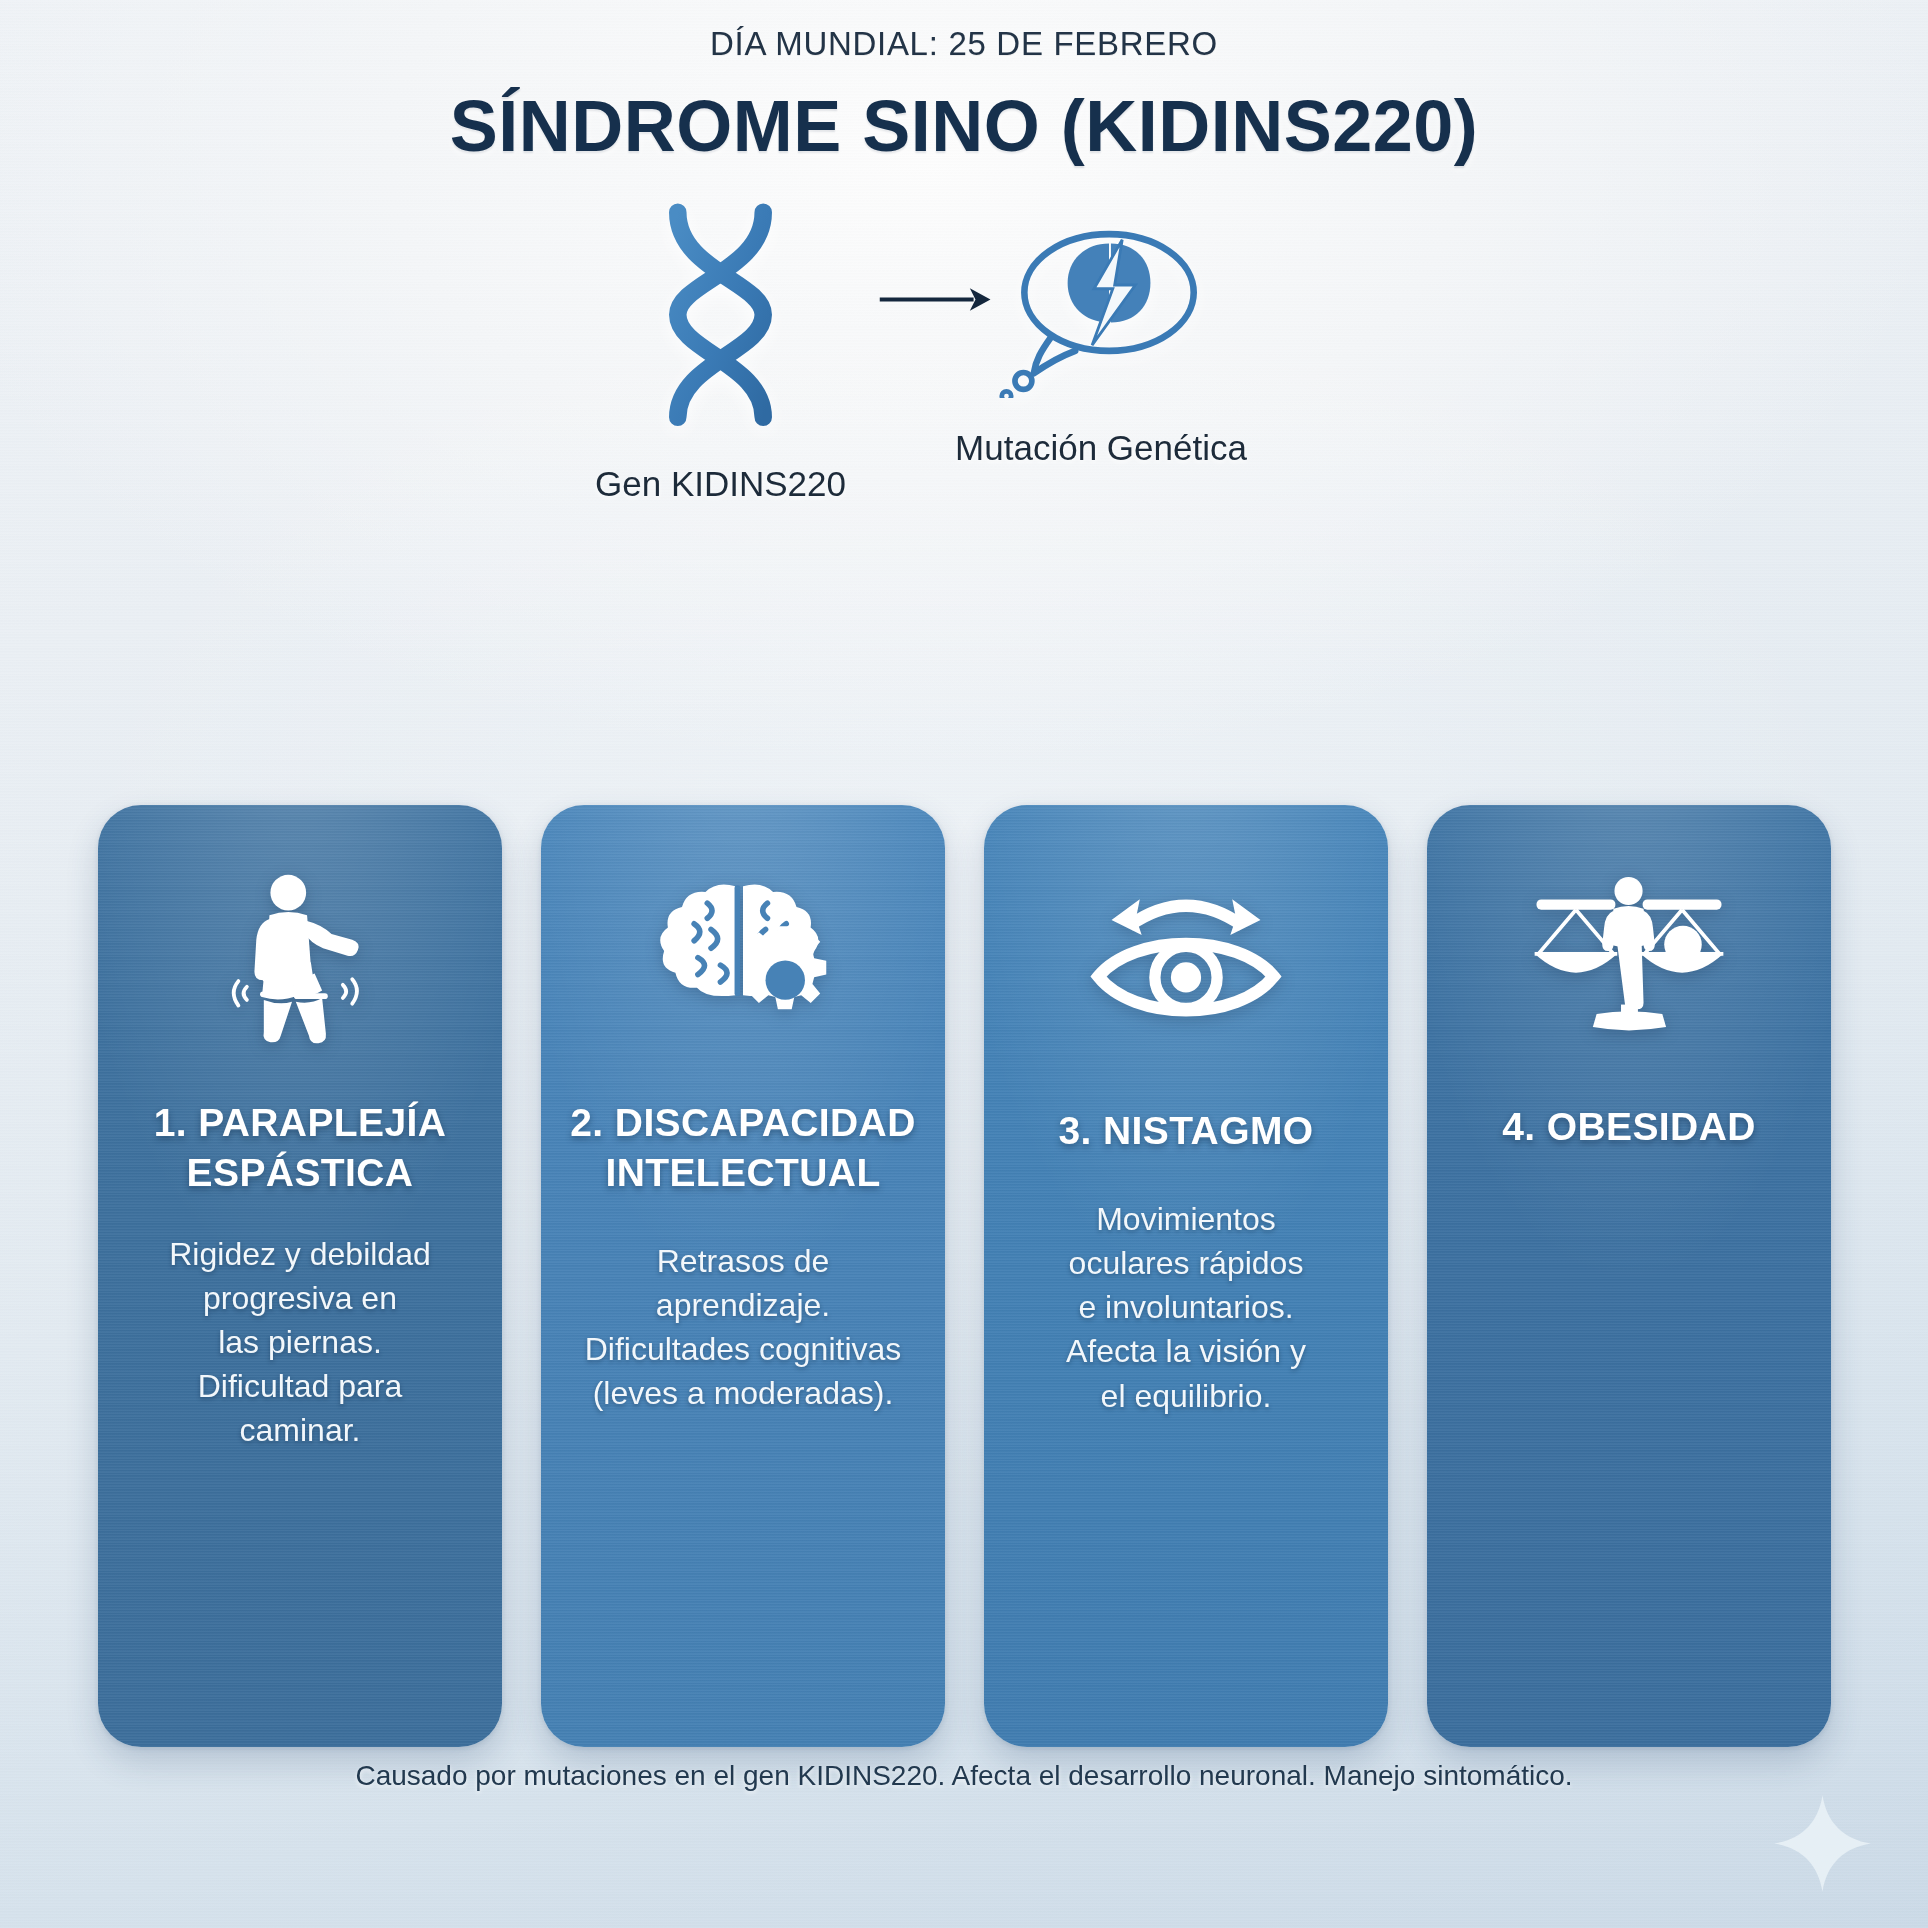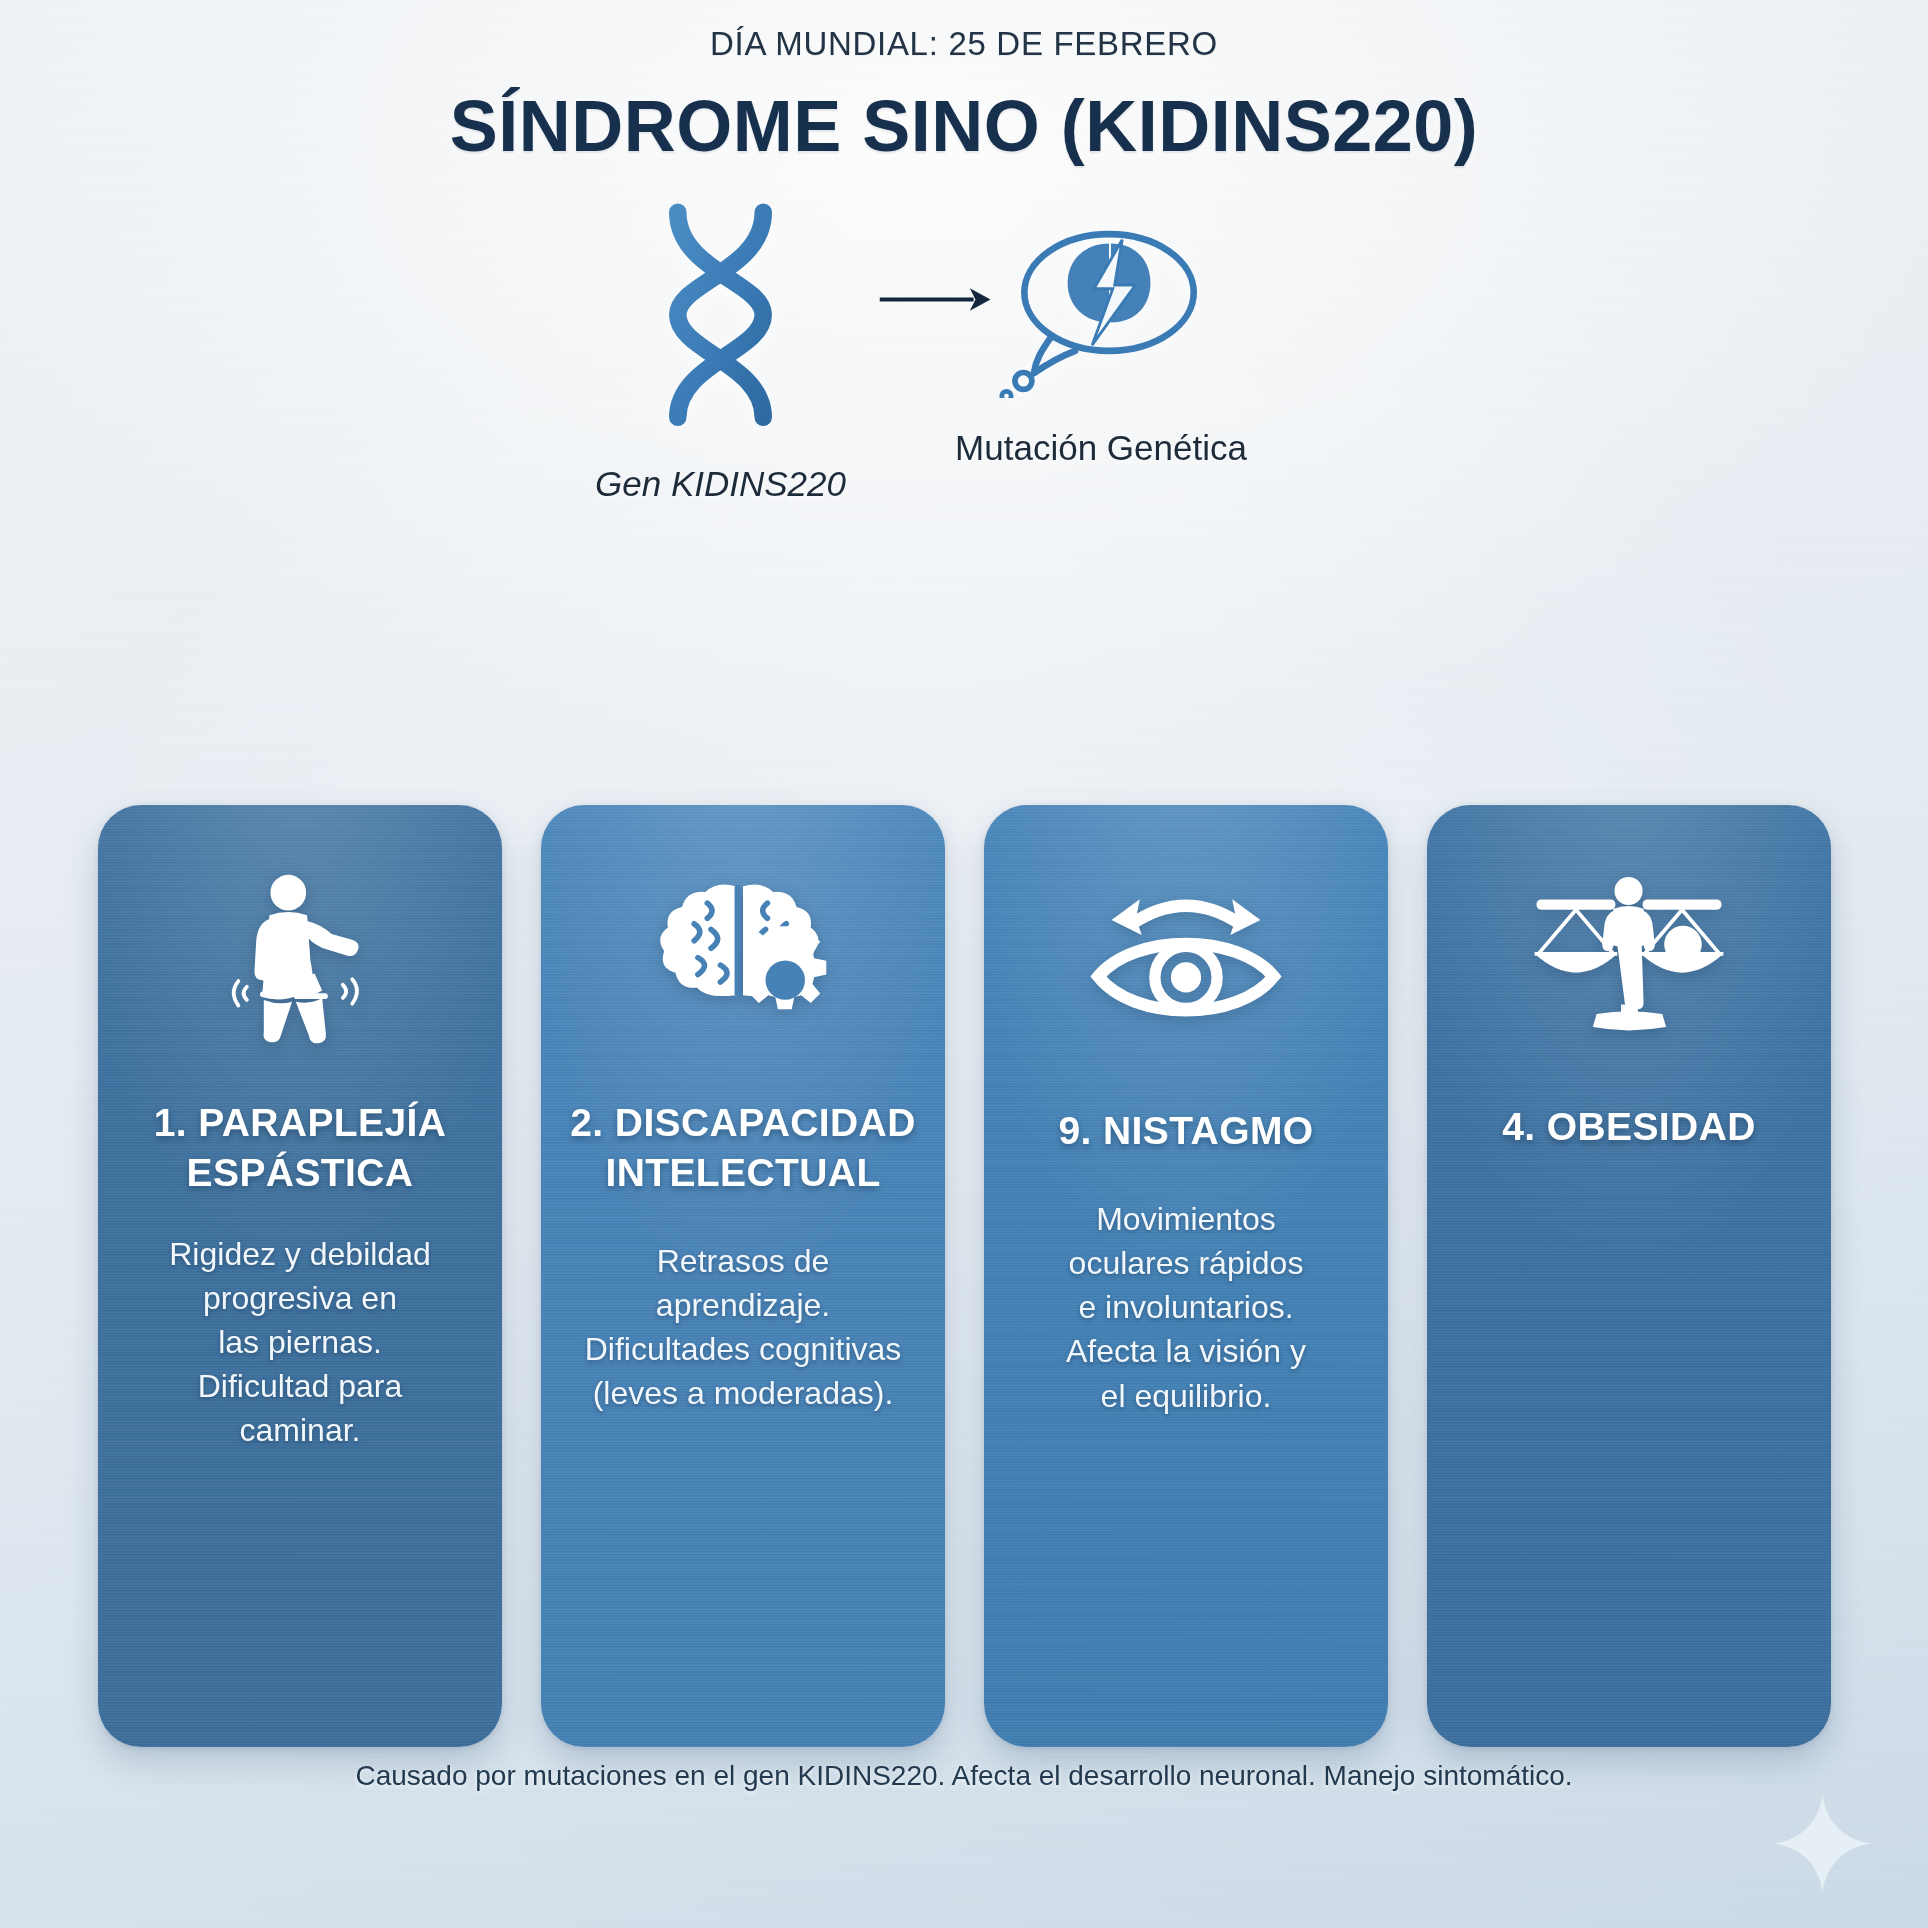--- a/index.html
+++ b/index.html
@@ -74,21 +74,20 @@
     position:absolute; left:998px; top:26px; width:207px; height:179px;
     filter:drop-shadow(0 5.6px 9.4px rgba(255,255,255,.8));
   }
   .bubble-wrap svg{ width:100%; height:100%; display:block; }
 
   .dna-label{
     position:absolute; left:523px; top:271px; width:395px;
     text-align:center;
     font-size:35px; color:#1d2b3a;
     text-shadow:0 1.9px 5.6px rgba(255,255,255,.9);
-    font-style:italic;
   }
   .mut-label{
     position:absolute; left:927px; top:232px; width:348px;
     text-align:center;
     font-size:35px; color:#1d2b3a; line-height:1.32;
     text-shadow:0 1.9px 5.6px rgba(255,255,255,.9);
   }
 
   
   .cards{
@@ -325,21 +324,21 @@
             <path d="M154 16 L184 38 L152 54 L158 36 Z"></path>
           </g>
 
           <path d="M12 98 C50 52 160 52 198 98 C160 146 50 146 12 98 Z" fill="none" stroke="#ffffff" stroke-width="13"></path>
 
           <circle cx="105" cy="99" r="33" fill="none" stroke="#ffffff" stroke-width="12"></circle>
 
           <circle cx="105" cy="99" r="16" fill="#ffffff"></circle>
         </svg>
       </div>
-      <div class="card-title">9. NISTAGMO</div>
+      <div class="card-title">3. NISTAGMO</div>
       <div class="card-body">Movimientos
 oculares rápidos
 e involuntarios.
 Afecta la visión y
 el equilibrio.</div>
     </div>
 
     <div class="card c4">
       <div class="sheen"></div>
       <div class="glow"></div>

